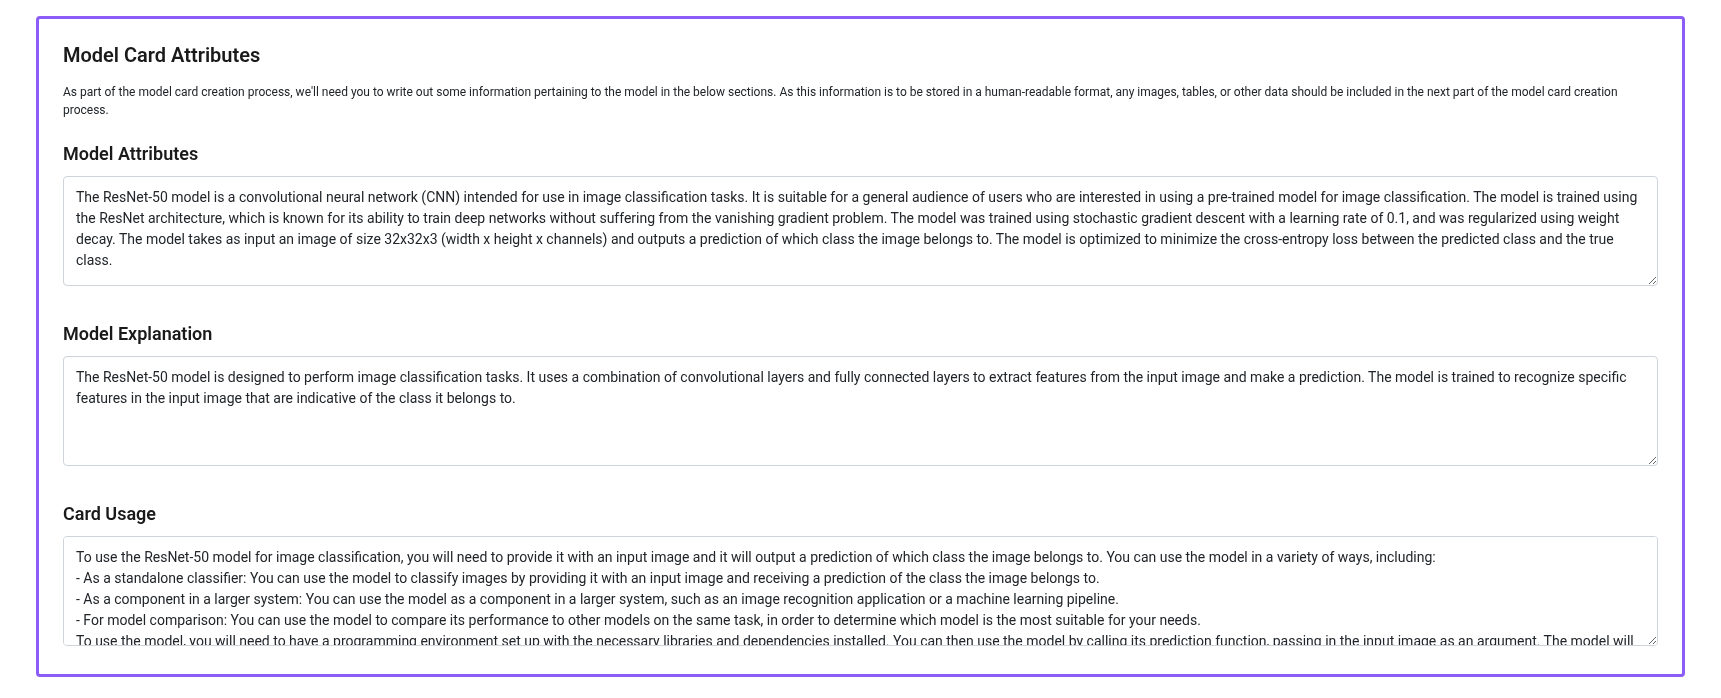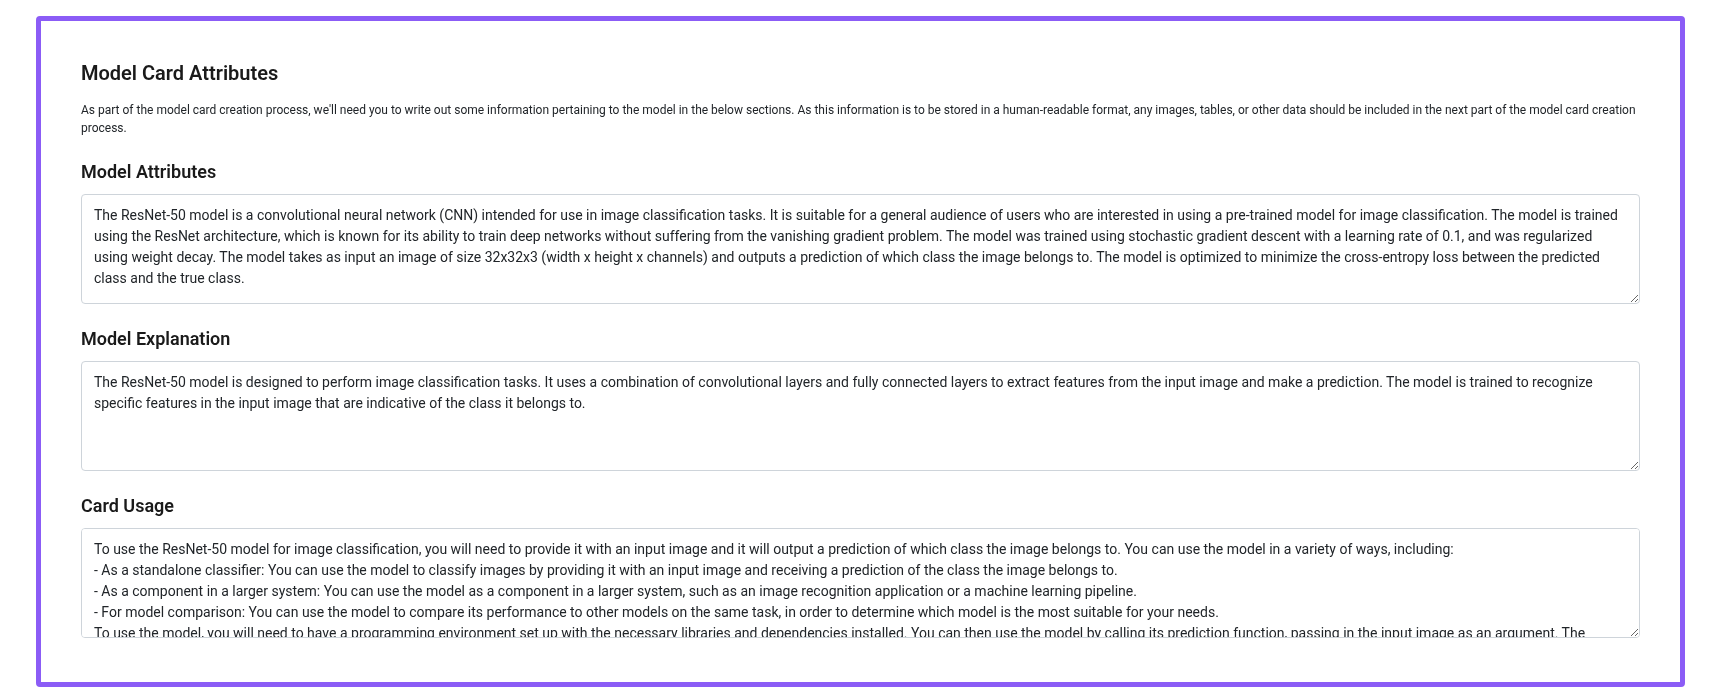--- a/index.html
+++ b/index.html
@@ -7,35 +7,35 @@
       margin: 0;
       padding: 0;
     }
     body {
       font-family: -apple-system, BlinkMacSystemFont, "Segoe UI", Roboto, "Helvetica Neue", Arial, sans-serif;
       background: #ffffff;
       color: #212529;
       padding: 0 36px;
     }
     .card {
-      border: 5px solid #8b5cf6;
+      border: 3px solid #8b5cf6;
       border-radius: 4px;
-      padding: 40px;
+      padding: 24px;
       margin-top: 16px;
     }
     h2.section-title {
       font-size: 20px;
       font-weight: 600;
       margin-bottom: 16px;
       color: #1a1a1a;
     }
     h3.subsection-title {
       font-size: 18px;
       font-weight: 600;
-      margin-top: 20px;
+      margin-top: 33px;
       margin-bottom: 12px;
       color: #1a1a1a;
     }
     h3.subsection-title.first {
       margin-top: 24px;
     }
     p.intro {
       font-size: 12px;
       line-height: 1.5;
       color: #212529;

